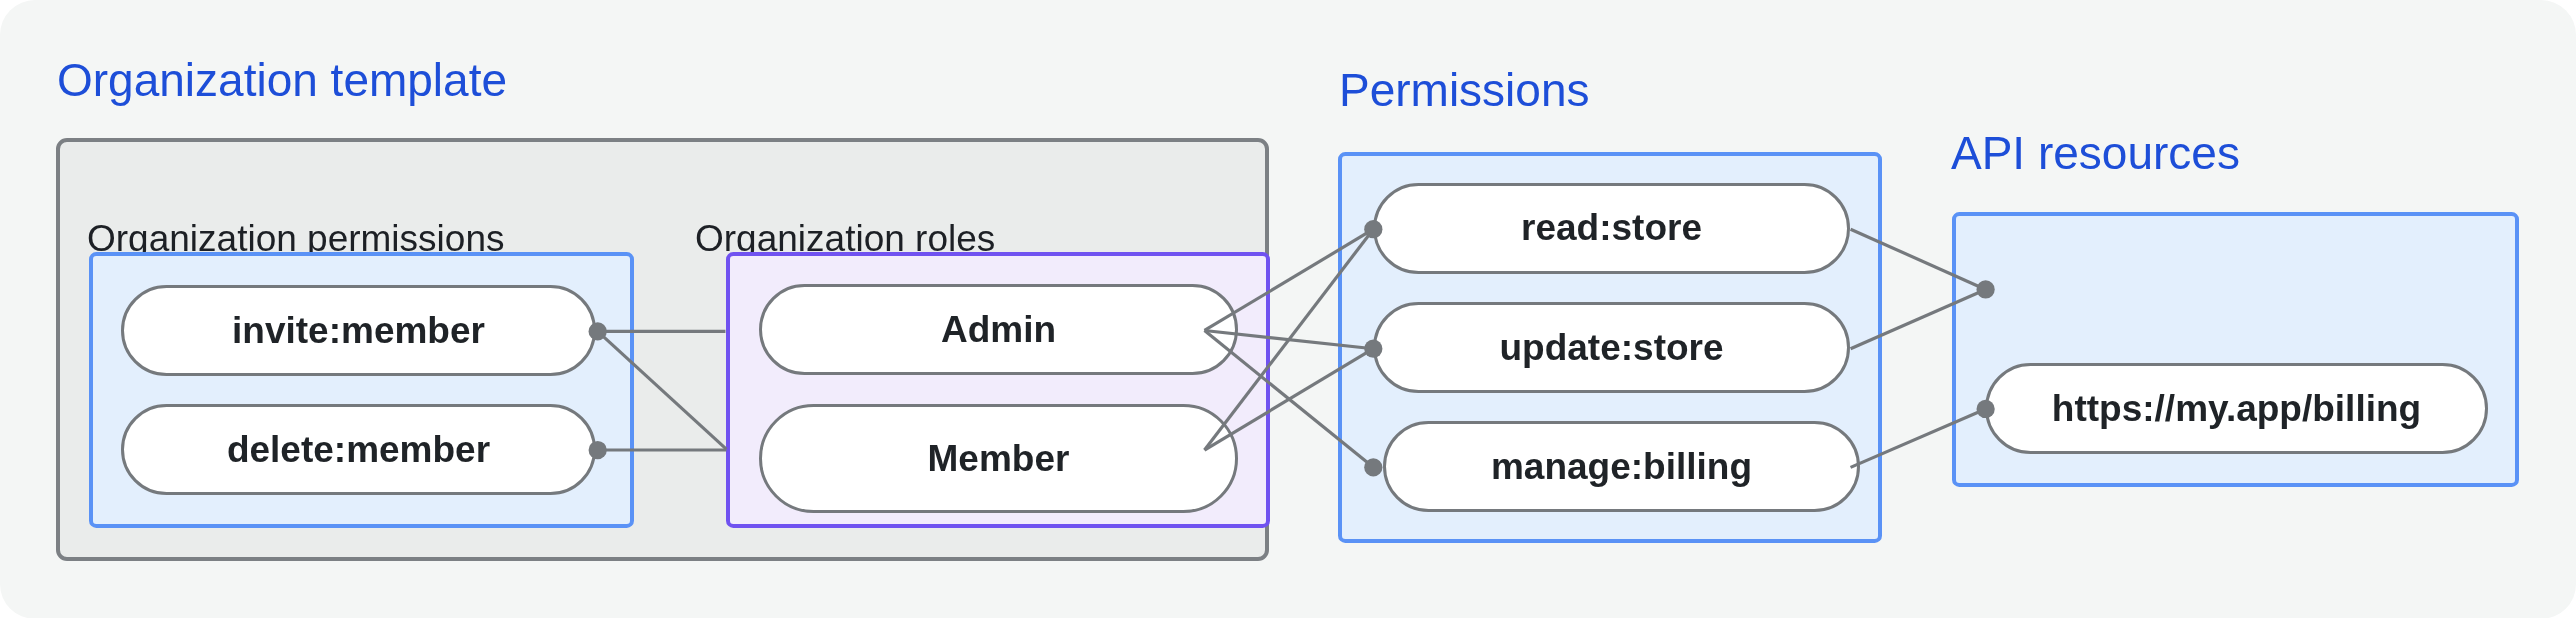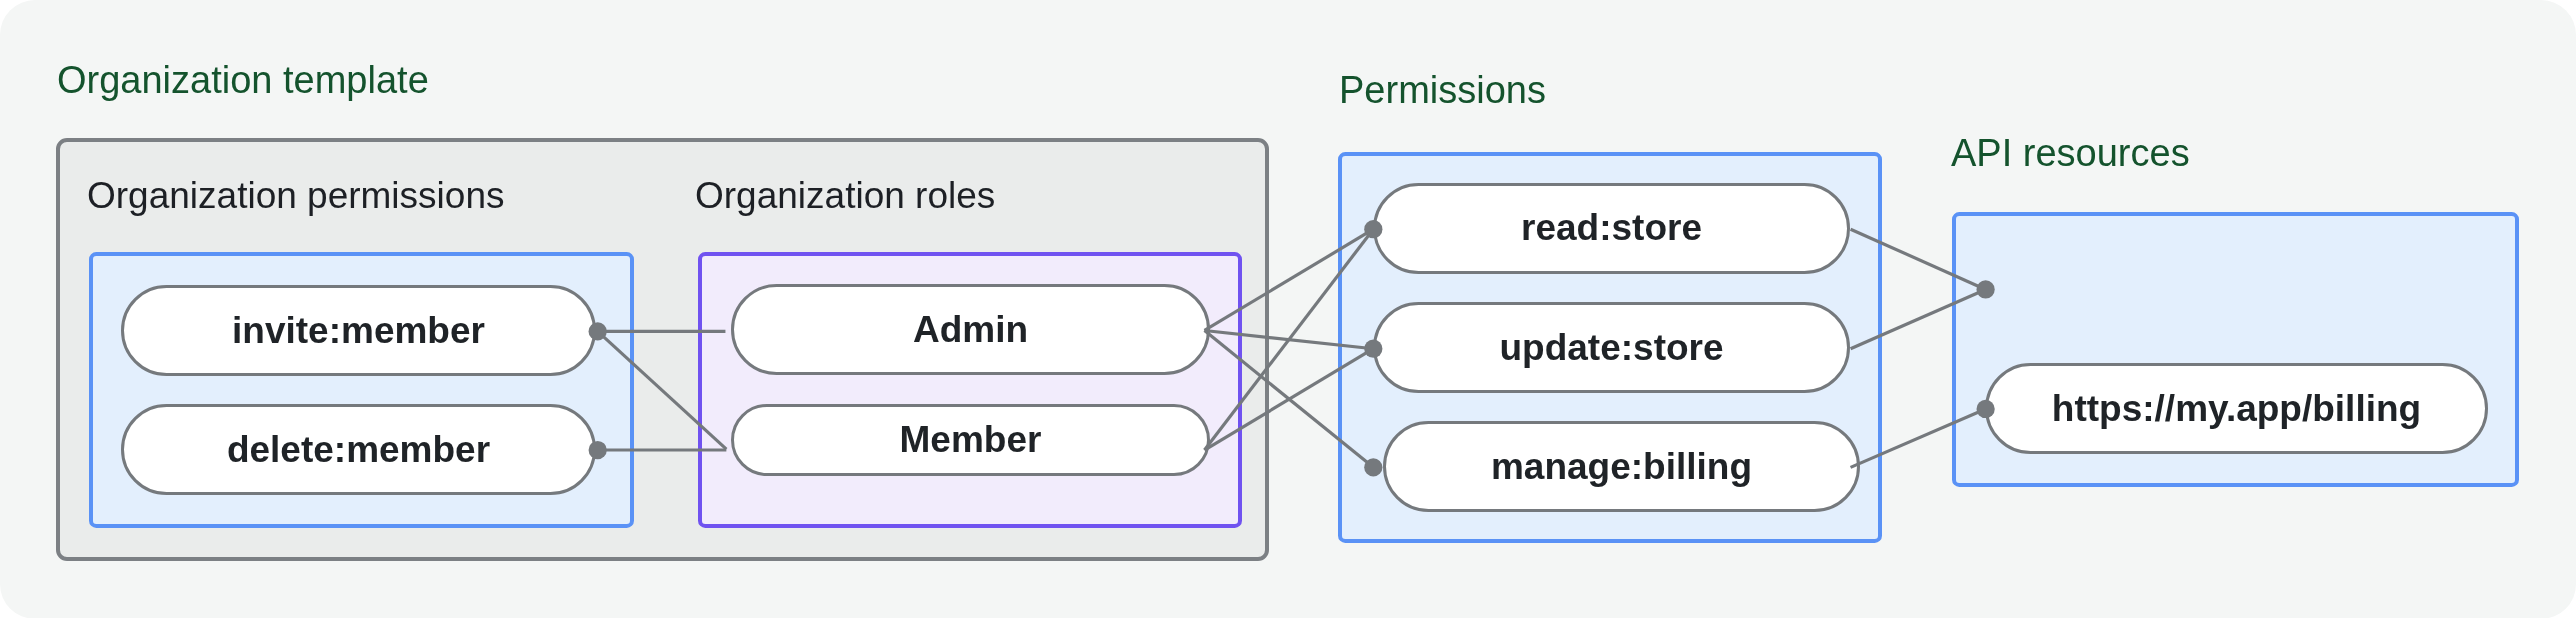--- a/index.html
+++ b/index.html
@@ -11,42 +11,43 @@
   .canvas {
     position: relative;
     width: 2576px;
     height: 619px;
     background: #f4f6f5;
     border-radius: 35px;
     overflow: hidden;
   }
   .top-label {
     position: absolute;
-    font-size: 38px;
+    font-size: 46px;
     line-height: 44px;
-    color: #14532d;
+    color: #1d4ed8;
     white-space: nowrap;
   }
   .group-box {
     position: absolute;
     box-sizing: border-box;
   }
   .outer-gray {
     left: 56px; top: 138px;
     width: 1213px; height: 423px;
     background: #eaeceb;
     border: 4.6px solid #7c8084;
     border-radius: 11px;
   }
   .sub-heading {
     position: absolute;
     font-size: 37px;
     line-height: 42px;
     color: #1d2025;
     white-space: nowrap;
+    margin-top: 43px;
   }
   .blue-box {
     background: #e3effd;
     border: 4.6px solid #5a92f6;
     border-radius: 7.3px;
   }
   .purple-box {
     background: #f2ecfc;
     border: 4.6px solid #7052f0;
     border-radius: 7.3px;
@@ -90,23 +91,23 @@
 
     <div class="sub-heading" style="left:27px; top:33px;">Organization permissions</div>
 
     <div class="sub-heading" style="left:635px; top:33px;">Organization roles</div>
 
     <div class="group-box blue-box" style="left:29px; top:110px; width:545px; height:276px;padding-left:48px;">
       <div class="pill" style="left:28px; top:29px; width:475px; height:91px;">invite:member</div>
       <div class="pill" style="left:28px; top:148px; width:475px; height:91px;">delete:member</div>
     </div>
 
-    <div class="group-box purple-box" style="left:638px; top:110px; width:544px; height:276px;">
+    <div class="group-box purple-box" style="left:666px; top:110px; width:544px; height:276px;">
       <div class="pill" style="left:29px; top:28px; width:479px; height:91px;">Admin</div>
-      <div class="pill" style="left:29px; top:148px; width:479px; height:72px;">Member</div>
+      <div class="pill" style="left:29px; top:148px; width:479px; height:109px;">Member</div>
     </div>
   </div>
 
   <div class="group-box blue-box" style="left:1338px; top:152px; width:544px; height:391px;">
     <div class="pill" style="left:31px; top:26.5px; width:477px; height:91px;">read:store</div>
     <div class="pill" style="left:31px; top:146px; width:477px; height:91px;">update:store</div>
     <div class="pill" style="left:41px; top:265px; width:477px; height:91px;">manage:billing</div>
   </div>
 
   <div class="group-box blue-box" style="left:1952px; top:212px; width:567px; height:275px;">

